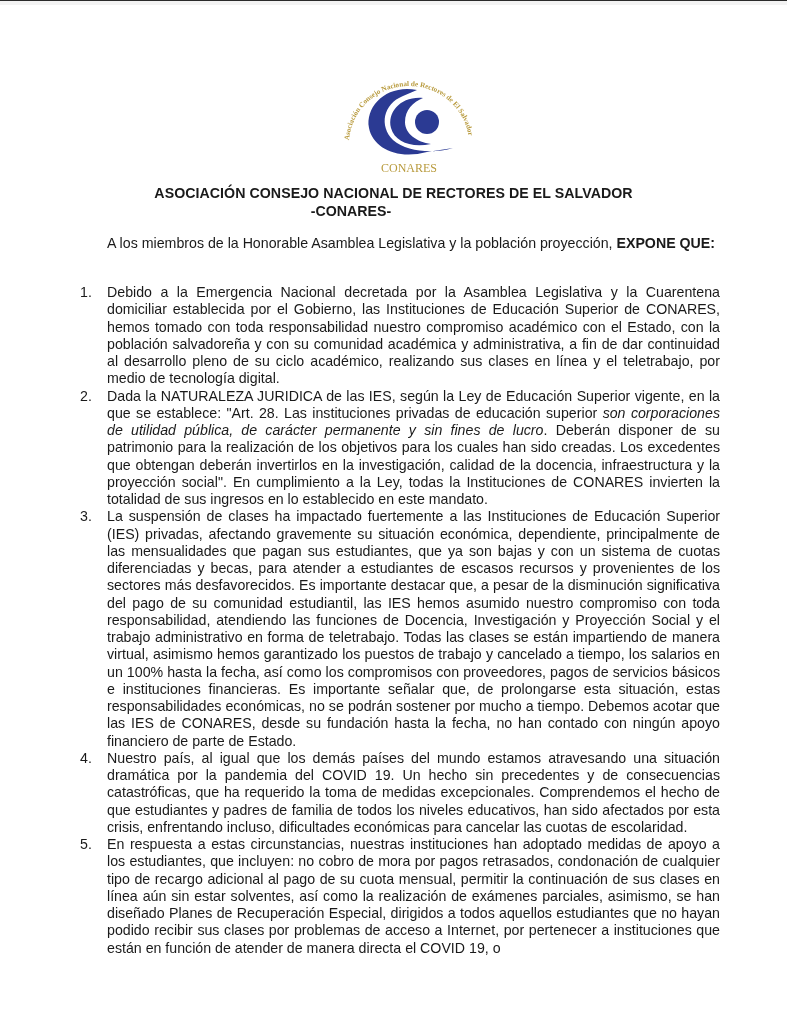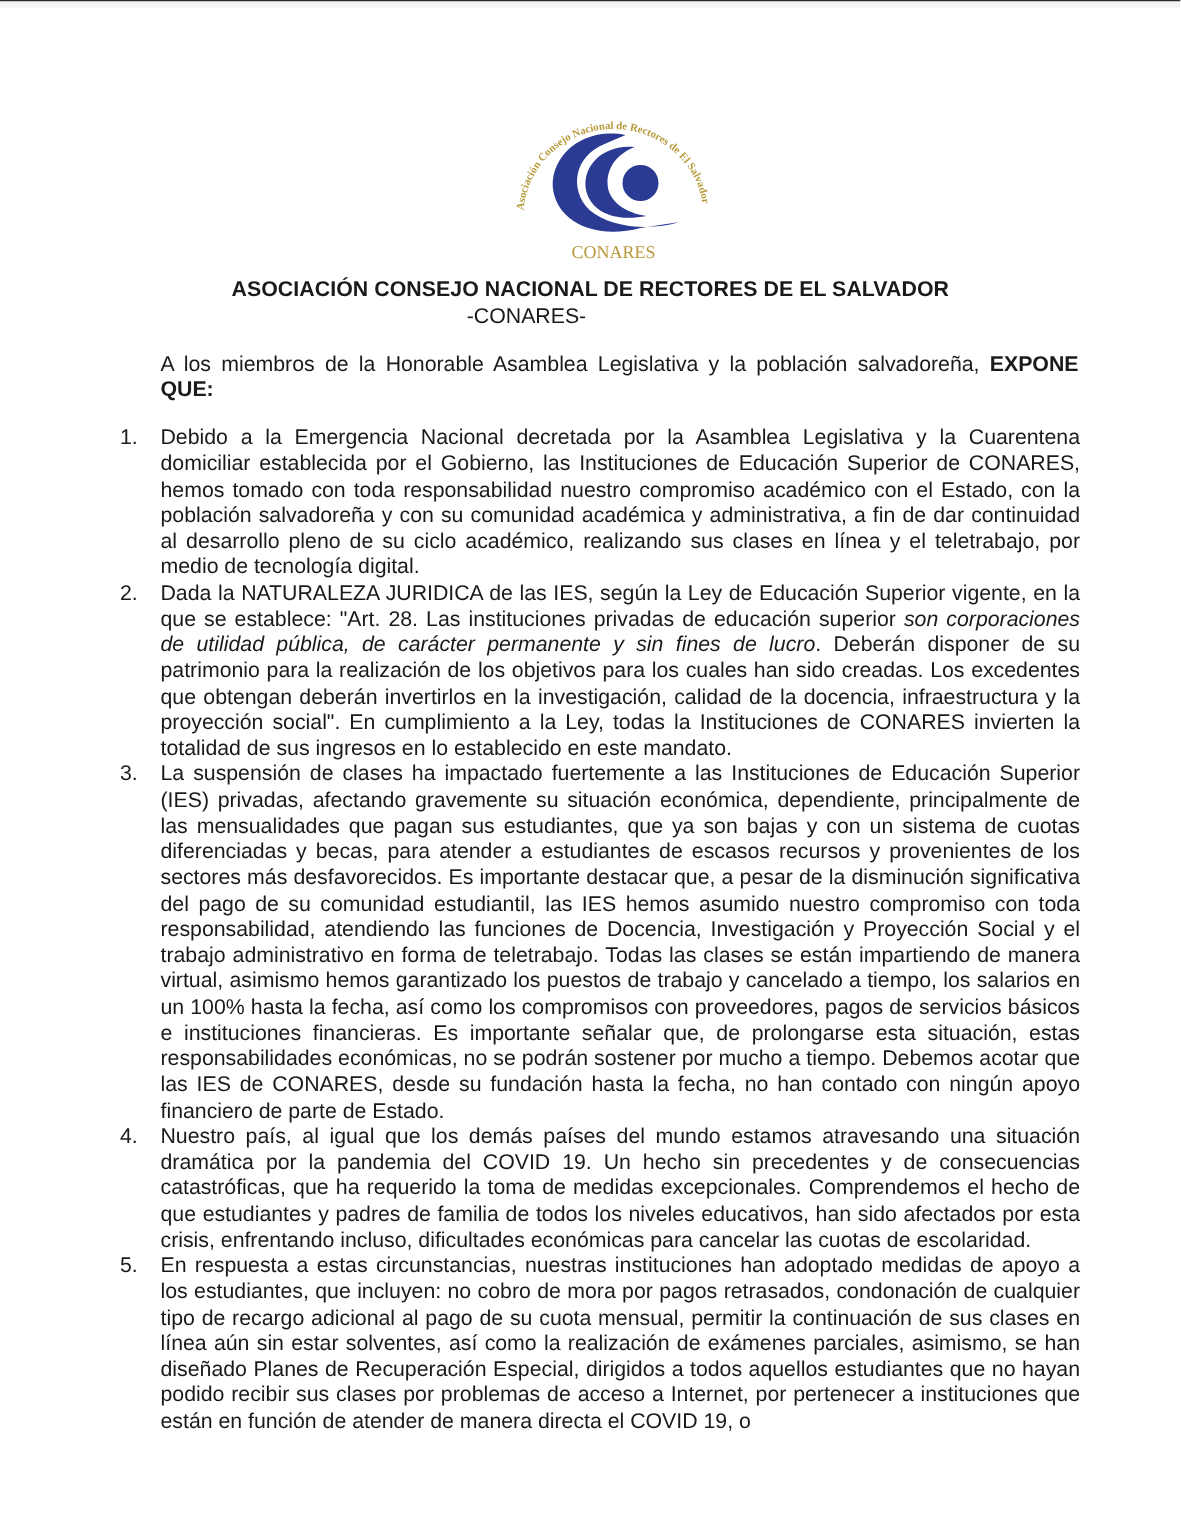--- a/index.html
+++ b/index.html
@@ -45,21 +45,21 @@
       font-weight: bold;
       font-size: 14.2px;
       top: 185px;
       letter-spacing: 0.05px;
     }
     .org-subtitle {
       position: absolute;
       left: 0;
       width: 702px;
       text-align: center;
-      font-weight: normal;
+      font-weight: bold;
       font-size: 14.2px;
       top: 203px;
     }
     .intro {
       position: absolute;
       left: 107px;
       top: 235px;
       width: 612px;
       font-size: 14.2px;
       line-height: 17.3px;
@@ -111,21 +111,21 @@
     <path d="M 88 32 C 66 30, 52 46, 56 62 C 60 76, 76 82, 96 78 C 82 76, 70 68, 70 56 C 70 44, 78 36, 88 32 Z" fill="#2b3a93"></path>
 
     <circle cx="92" cy="56" r="12" fill="#2b3a93"></circle>
     <text x="74" y="106" text-anchor="middle" font-family="Liberation Serif, serif" font-size="12" fill="#b89a3c">CONARES</text>
   </svg>
 </div>
 
 <div class="org-title">ASOCIACIÓN CONSEJO NACIONAL DE RECTORES DE EL SALVADOR</div>
 <div class="org-subtitle">-CONARES-</div>
 
-<div class="intro"><span>A los miembros de la Honorable Asamblea Legislativa y la población salvadoreña, </span><b>EXPONE QUE:</b></div>
+<div class="intro"><span>A los miembros de la Honorable Asamblea Legislativa y la población proyección, </span><b>EXPONE QUE:</b></div>
 
 <ol class="points">
   <li>
     <span class="num">1.</span>
     <span>Debido a la Emergencia Nacional decretada por la Asamblea Legislativa y la Cuarentena domiciliar establecida por el Gobierno, las Instituciones de Educación Superior de CONARES, hemos tomado con toda responsabilidad nuestro compromiso académico con el Estado, con la población salvadoreña y con su comunidad académica y administrativa, a fin de dar continuidad al desarrollo pleno de su ciclo académico, realizando sus clases en línea y el teletrabajo, por medio de tecnología digital.</span>
   </li>
   <li>
     <span class="num">2.</span>
     <span>Dada la NATURALEZA JURIDICA de las IES, según la Ley de Educación Superior vigente, en la que se establece: "Art. 28. Las instituciones privadas de educación superior </span><span class="it">son corporaciones de utilidad pública, de carácter permanente y sin fines de lucro</span><span>. Deberán disponer de su patrimonio para la realización de los objetivos para los cuales han sido creadas. Los excedentes que obtengan deberán invertirlos en la investigación, calidad de la docencia, infraestructura y la proyección social". En cumplimiento a la Ley, todas la Instituciones de CONARES invierten la totalidad de sus ingresos en lo establecido en este mandato.</span>
   </li>

